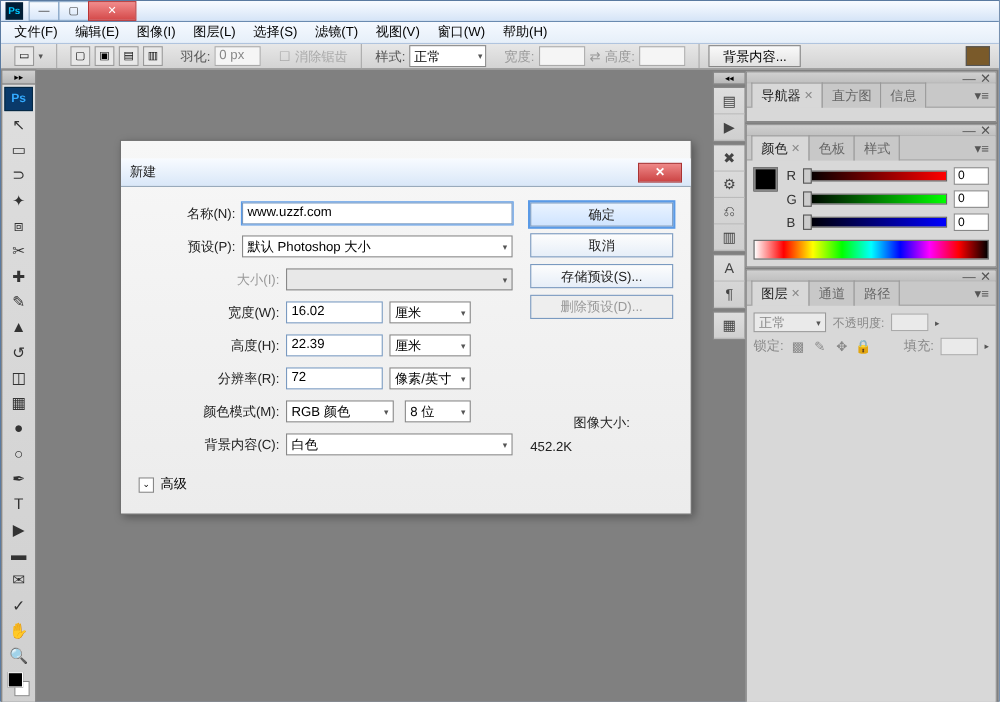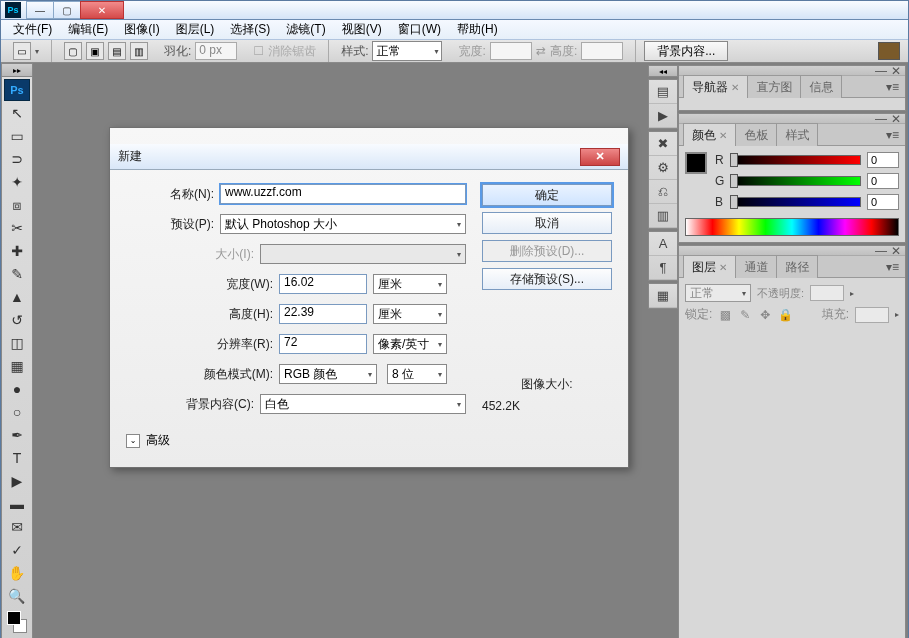--- a/index.html
+++ b/index.html
@@ -67,21 +67,21 @@
 .lay-field { width: 34px; height: 16px; border: 1px solid #aaa; background: #eaeaea; }
 .lock-row { display: flex; align-items: center; gap: 6px; color: #888; font-size: 11px; }
 .lock-ico { width: 14px; height: 14px; display: flex; align-items: center; justify-content: center; color: #888; }
 
 .dialog { position: absolute; left: 76px; top: 64px; width: 520px; background: linear-gradient(#f7f7f7,#ececec); border: 1px solid #707070; box-shadow: 3px 3px 8px rgba(0,0,0,0.35); }
 .dialog-title { height: 26px; background: linear-gradient(#f8fbff,#d9e7f8); display: flex; align-items: center; padding: 0 8px; border-bottom: 1px solid #9ab; margin-top: 16px; }
 .dialog-title-text { flex: 1; color: #222; }
 .dialog-close { width: 40px; height: 18px; background: linear-gradient(#e88,#c44); border: 1px solid #a33; color: #fff; display: flex; align-items: center; justify-content: center; font-size: 11px; font-weight: bold; }
 .dialog-body { display: flex; padding: 14px 16px 18px 16px; gap: 16px; }
 .dialog-left { flex: 1; display: flex; flex-direction: column; gap: 10px; }
-.drow { display: flex; align-items: center; gap: 6px; justify-content: center; }
+.drow { display: flex; align-items: center; gap: 6px; }
 .drow .lbl { width: 88px; text-align: right; color: #222; }
 .drow .lbl.disabled { color: #999; }
 .din { height: 20px; border: 1px solid #7a9ac0; background: #fff; padding: 0 4px; }
 .din.name { flex: 1; }
 .dsel { height: 20px; border: 1px solid #888; background: #fff; padding: 0 4px; display: flex; align-items: center; justify-content: space-between; }
 .dsel.preset { flex: 1; }
 .dsel.disabled { background: #e8e8e8; color: #999; }
 .w-in { width: 88px; }
 .u-sel { width: 74px; }
 .m-sel { width: 98px; }
@@ -272,22 +272,22 @@
                 </div>
             </div>
             <div class="adv-row">
               <div class="adv-chev">⌄</div>
               <span>高级</span>
             </div>
           </div>
           <div class="dialog-right">
             <div class="dbtn default">确定</div>
             <div class="dbtn">取消</div>
+            <div class="dbtn">存储预设(S)...</div>
             <div class="dbtn disabled">删除预设(D)...</div>
-            <div class="dbtn">存储预设(S)...</div>
             <div style="height:14px"></div>
             <div class="sizelabel">图像大小:</div>
             <div class="sizeval">452.2K</div>
           </div>
         </div>
       </div>
     </div>
 
     <div class="rpanel">
       <div class="rdock">

